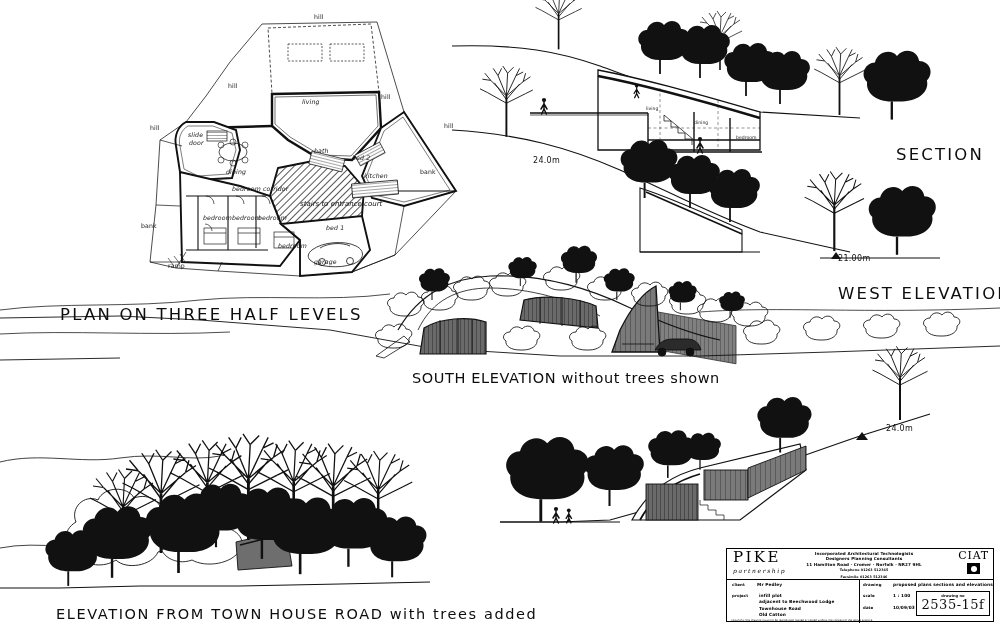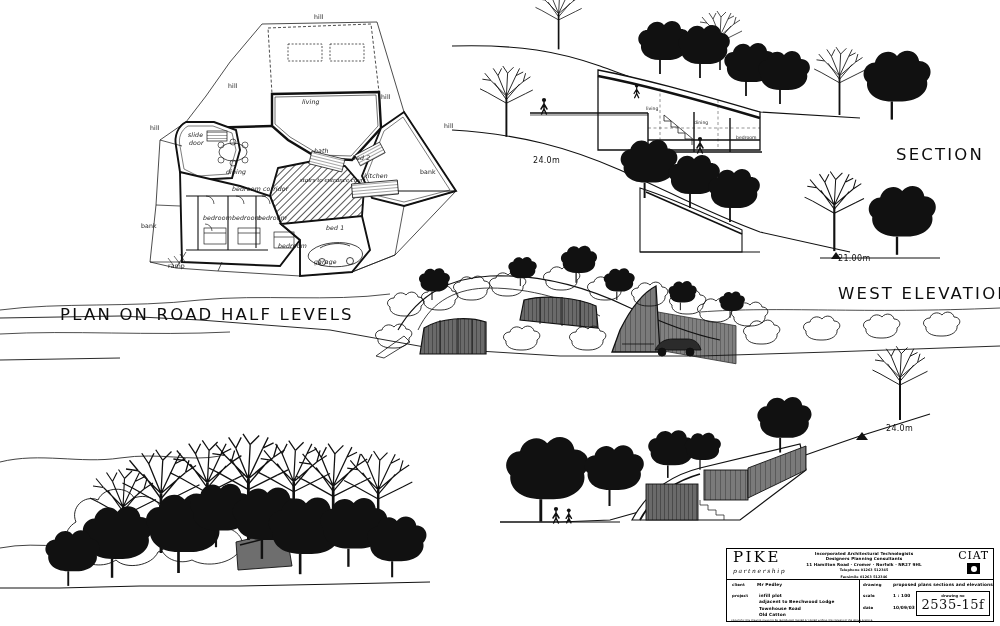--- a/index.html
+++ b/index.html
@@ -386,28 +386,30 @@
     <use href="#treeSolid" x="262" y="566" transform="scale(1.35) translate(-68,-152)"></use>
     <use href="#treeSolid" x="300" y="578" transform="scale(1.45) translate(-93,-182)"></use>
     <use href="#treeSolid" x="348" y="576" transform="scale(1.3) translate(-80,-140)"></use>
     <use href="#treeSolid" x="392" y="582" transform="scale(1.15) translate(-51,-80)"></use>
     <use href="#treeSolid" x="68" y="586" transform="scale(1.05) translate(-3,-28)"></use>
   </g>
 
   <path d="M0 360 L120 358" stroke="#111" stroke-width="0.9" fill="none"></path>
 </svg>
 
-<div class="caption cap-main" style="left:60px;top:305px;">PLAN ON ROAD HALF LEVELS</div>
+<div class="caption cap-main" style="left:60px;top:305px;">PLAN ON THREE HALF LEVELS</div>
 
 <div class="caption cap-main" style="left:896px;top:145px;">SECTION</div>
 
 <div class="caption cap-main" style="left:838px;top:284px;">WEST ELEVATION</div>
 
 
-
+<div class="caption cap-sub" style="left:412px;top:370px;">SOUTH ELEVATION without trees shown</div>
+
+<div class="caption cap-sub" style="left:56px;top:606px;letter-spacing:1.6px;">ELEVATION FROM TOWN HOUSE ROAD with trees added</div>
 
 <div class="plan-lbl" style="left:314px;top:13px;">hill</div>
 <div class="plan-lbl" style="left:228px;top:82px;">hill</div>
 <div class="plan-lbl" style="left:150px;top:124px;">hill</div>
 <div class="plan-lbl" style="left:381px;top:93px;">hill</div>
 <div class="plan-lbl" style="left:444px;top:122px;">hill</div>
 
 <div class="plan-lbl it" style="left:302px;top:98px;">living</div>
 <div class="plan-lbl it" style="left:188px;top:131px;">slide</div>
 <div class="plan-lbl it" style="left:189px;top:139px;">door</div>
@@ -418,21 +420,21 @@
 <div class="plan-lbl it" style="left:326px;top:224px;">bed 1</div>
 <div class="plan-lbl it" style="left:232px;top:185px;">bedroom corridor</div>
 <div class="plan-lbl it" style="left:203px;top:214px;">bedroom</div>
 <div class="plan-lbl it" style="left:232px;top:214px;">bedroom</div>
 <div class="plan-lbl it" style="left:258px;top:214px;">bedroom</div>
 <div class="plan-lbl it" style="left:278px;top:242px;">bedroom</div>
 <div class="plan-lbl it" style="left:314px;top:258px;">garage</div>
 <div class="plan-lbl" style="left:141px;top:222px;">bank</div>
 <div class="plan-lbl" style="left:420px;top:168px;">bank</div>
 <div class="plan-lbl" style="left:168px;top:262px;">ramp</div>
-<div class="note-lbl" style="left:300px;top:176px;font-family:Liberation Serif, serif;">stairs to entrance court</div>
+<div class="note-lbl" style="left:300px;top:200px;">stairs to entrance court</div>
 
 <div class="sec-lbl" style="left:646px;top:106px;">living</div>
 <div class="sec-lbl" style="left:694px;top:120px;">dining</div>
 <div class="sec-lbl" style="left:736px;top:135px;">bedroom</div>
 
 <div class="lvl-lbl" style="left:533px;top:156px;">24.0m</div>
 <div class="lvl-lbl" style="left:838px;top:254px;">21.00m</div>
 <div class="lvl-lbl" style="left:886px;top:424px;">24.0m</div>
 
 <div class="titleblock">

